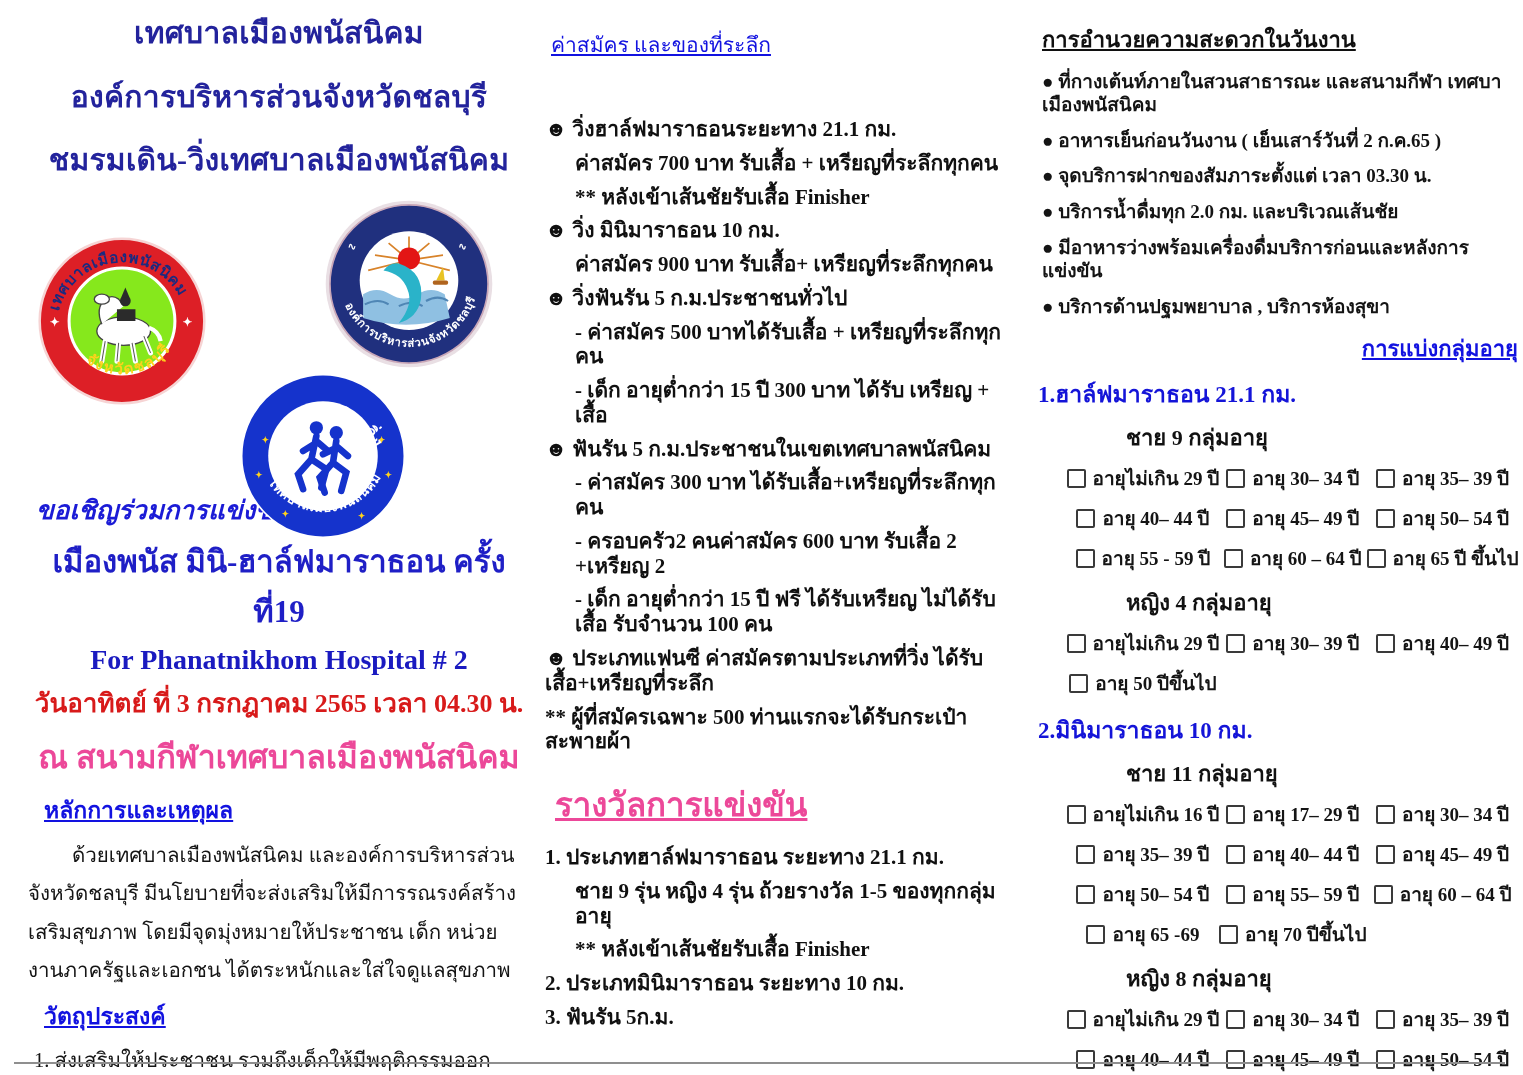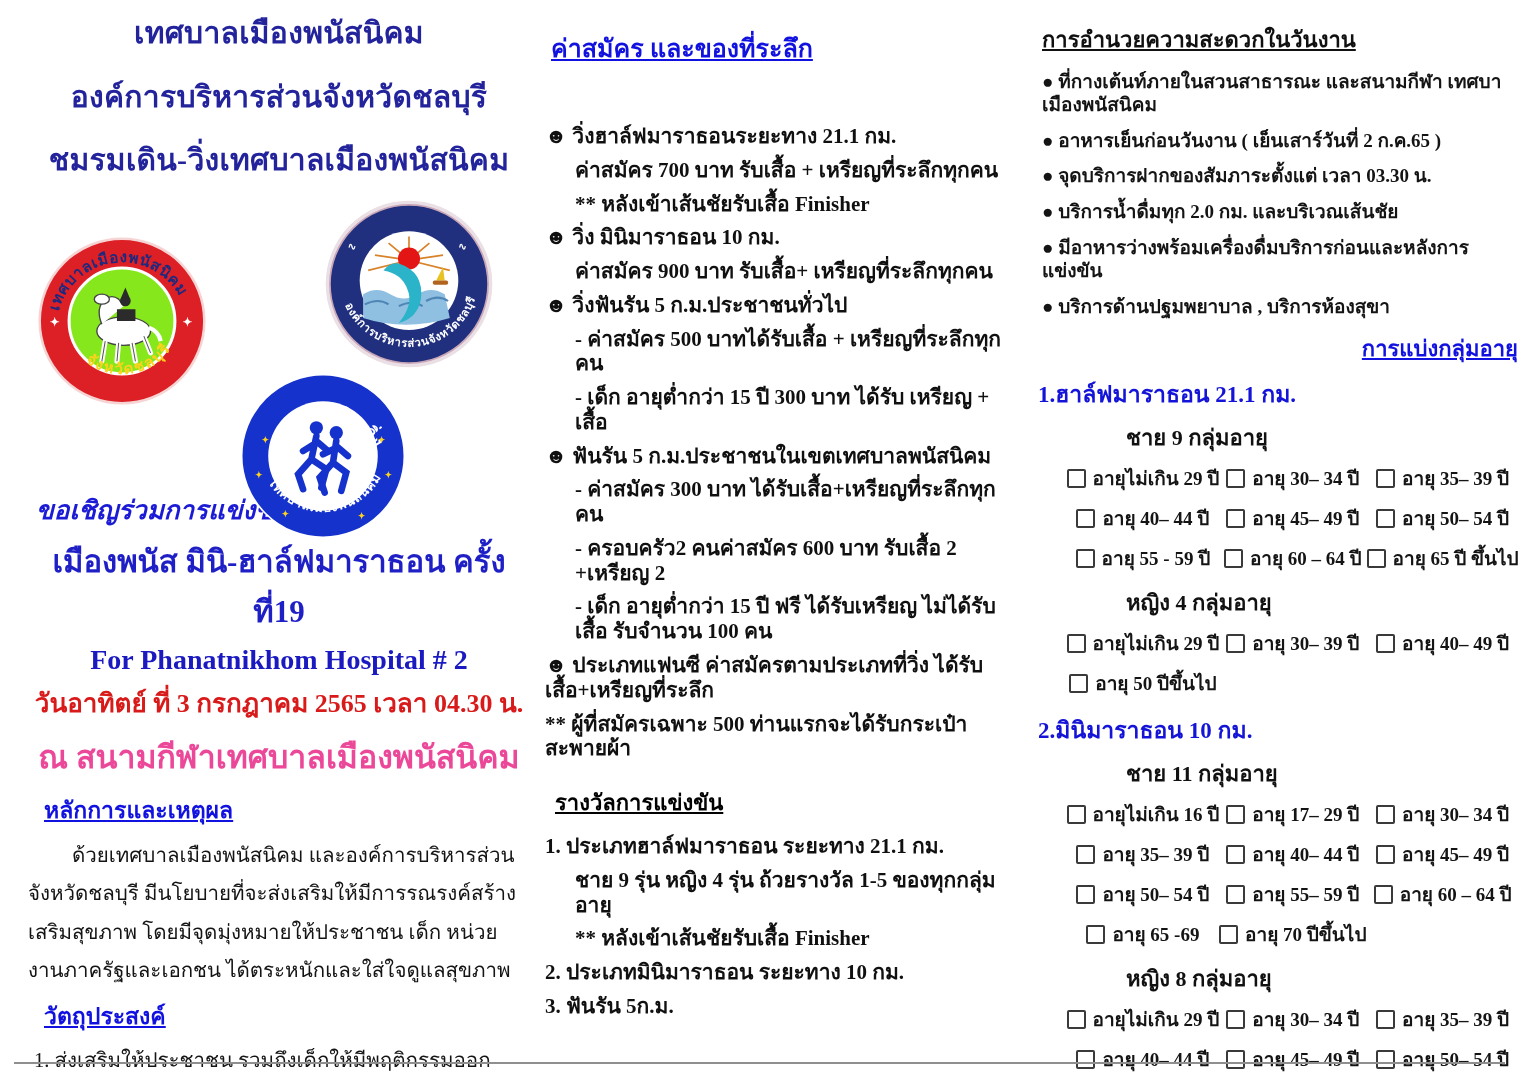--- a/index.html
+++ b/index.html
@@ -30,22 +30,22 @@
   .event-date{font-size:26px;font-weight:bold;color:#d81a1a;text-align:center;margin-bottom:8px;}
   .venue{font-size:32px;font-weight:bold;color:#ec4899;text-align:center;margin-bottom:10px;}
   .blue-heading{
     font-size:23px;font-weight:bold;color:#1212e0;text-decoration:underline;
     margin:8px 0 8px 16px;
   }
   .para{font-size:20.5px;line-height:1.88;text-indent:44px;margin:0 0 2px;}
   .obj-line{font-size:20.5px;line-height:1.85;padding-left:6px;margin-bottom:2px;}
 
   
-  .fees-heading{font-size:25px;font-weight:bold;color:#1212e0;text-decoration:underline;margin:0 0 56px 6px;}
-  .awards-heading{font-size:22px;font-weight:bold;color:#000000;text-decoration:underline;margin:24px 0 14px 10px;}
+  .fees-heading{font-size:21px;font-weight:normal;color:#1212e0;text-decoration:underline;margin:0 0 56px 6px;}
+  .awards-heading{font-size:33px;font-weight:bold;color:#ec4899;text-decoration:underline;margin:24px 0 14px 10px;}
   .m-line{font-size:21px;line-height:1.18;margin-bottom:9px;color:#101010;font-weight:600;}
   .m-line .u-tail{text-decoration:underline;}
   .ind1{padding-left:30px;}
 
   
   .black-heading{font-size:22px;font-weight:bold;color:#101010;text-decoration:underline;margin:2px 0 14px 4px;}
   .fac-line{font-size:19px;font-weight:600;line-height:1.2;margin-bottom:13px;padding-left:4px;}
   .age-heading{font-size:22px;font-weight:bold;color:#1212e0;text-decoration:underline;text-align:right;margin:4px 0 10px;}
   .sec-title{font-size:23px;font-weight:bold;color:#1414d8;margin:4px 0 8px;}
   .gender-label{font-size:22px;font-weight:bold;color:#111;padding-left:88px;margin:2px 0 8px;}

